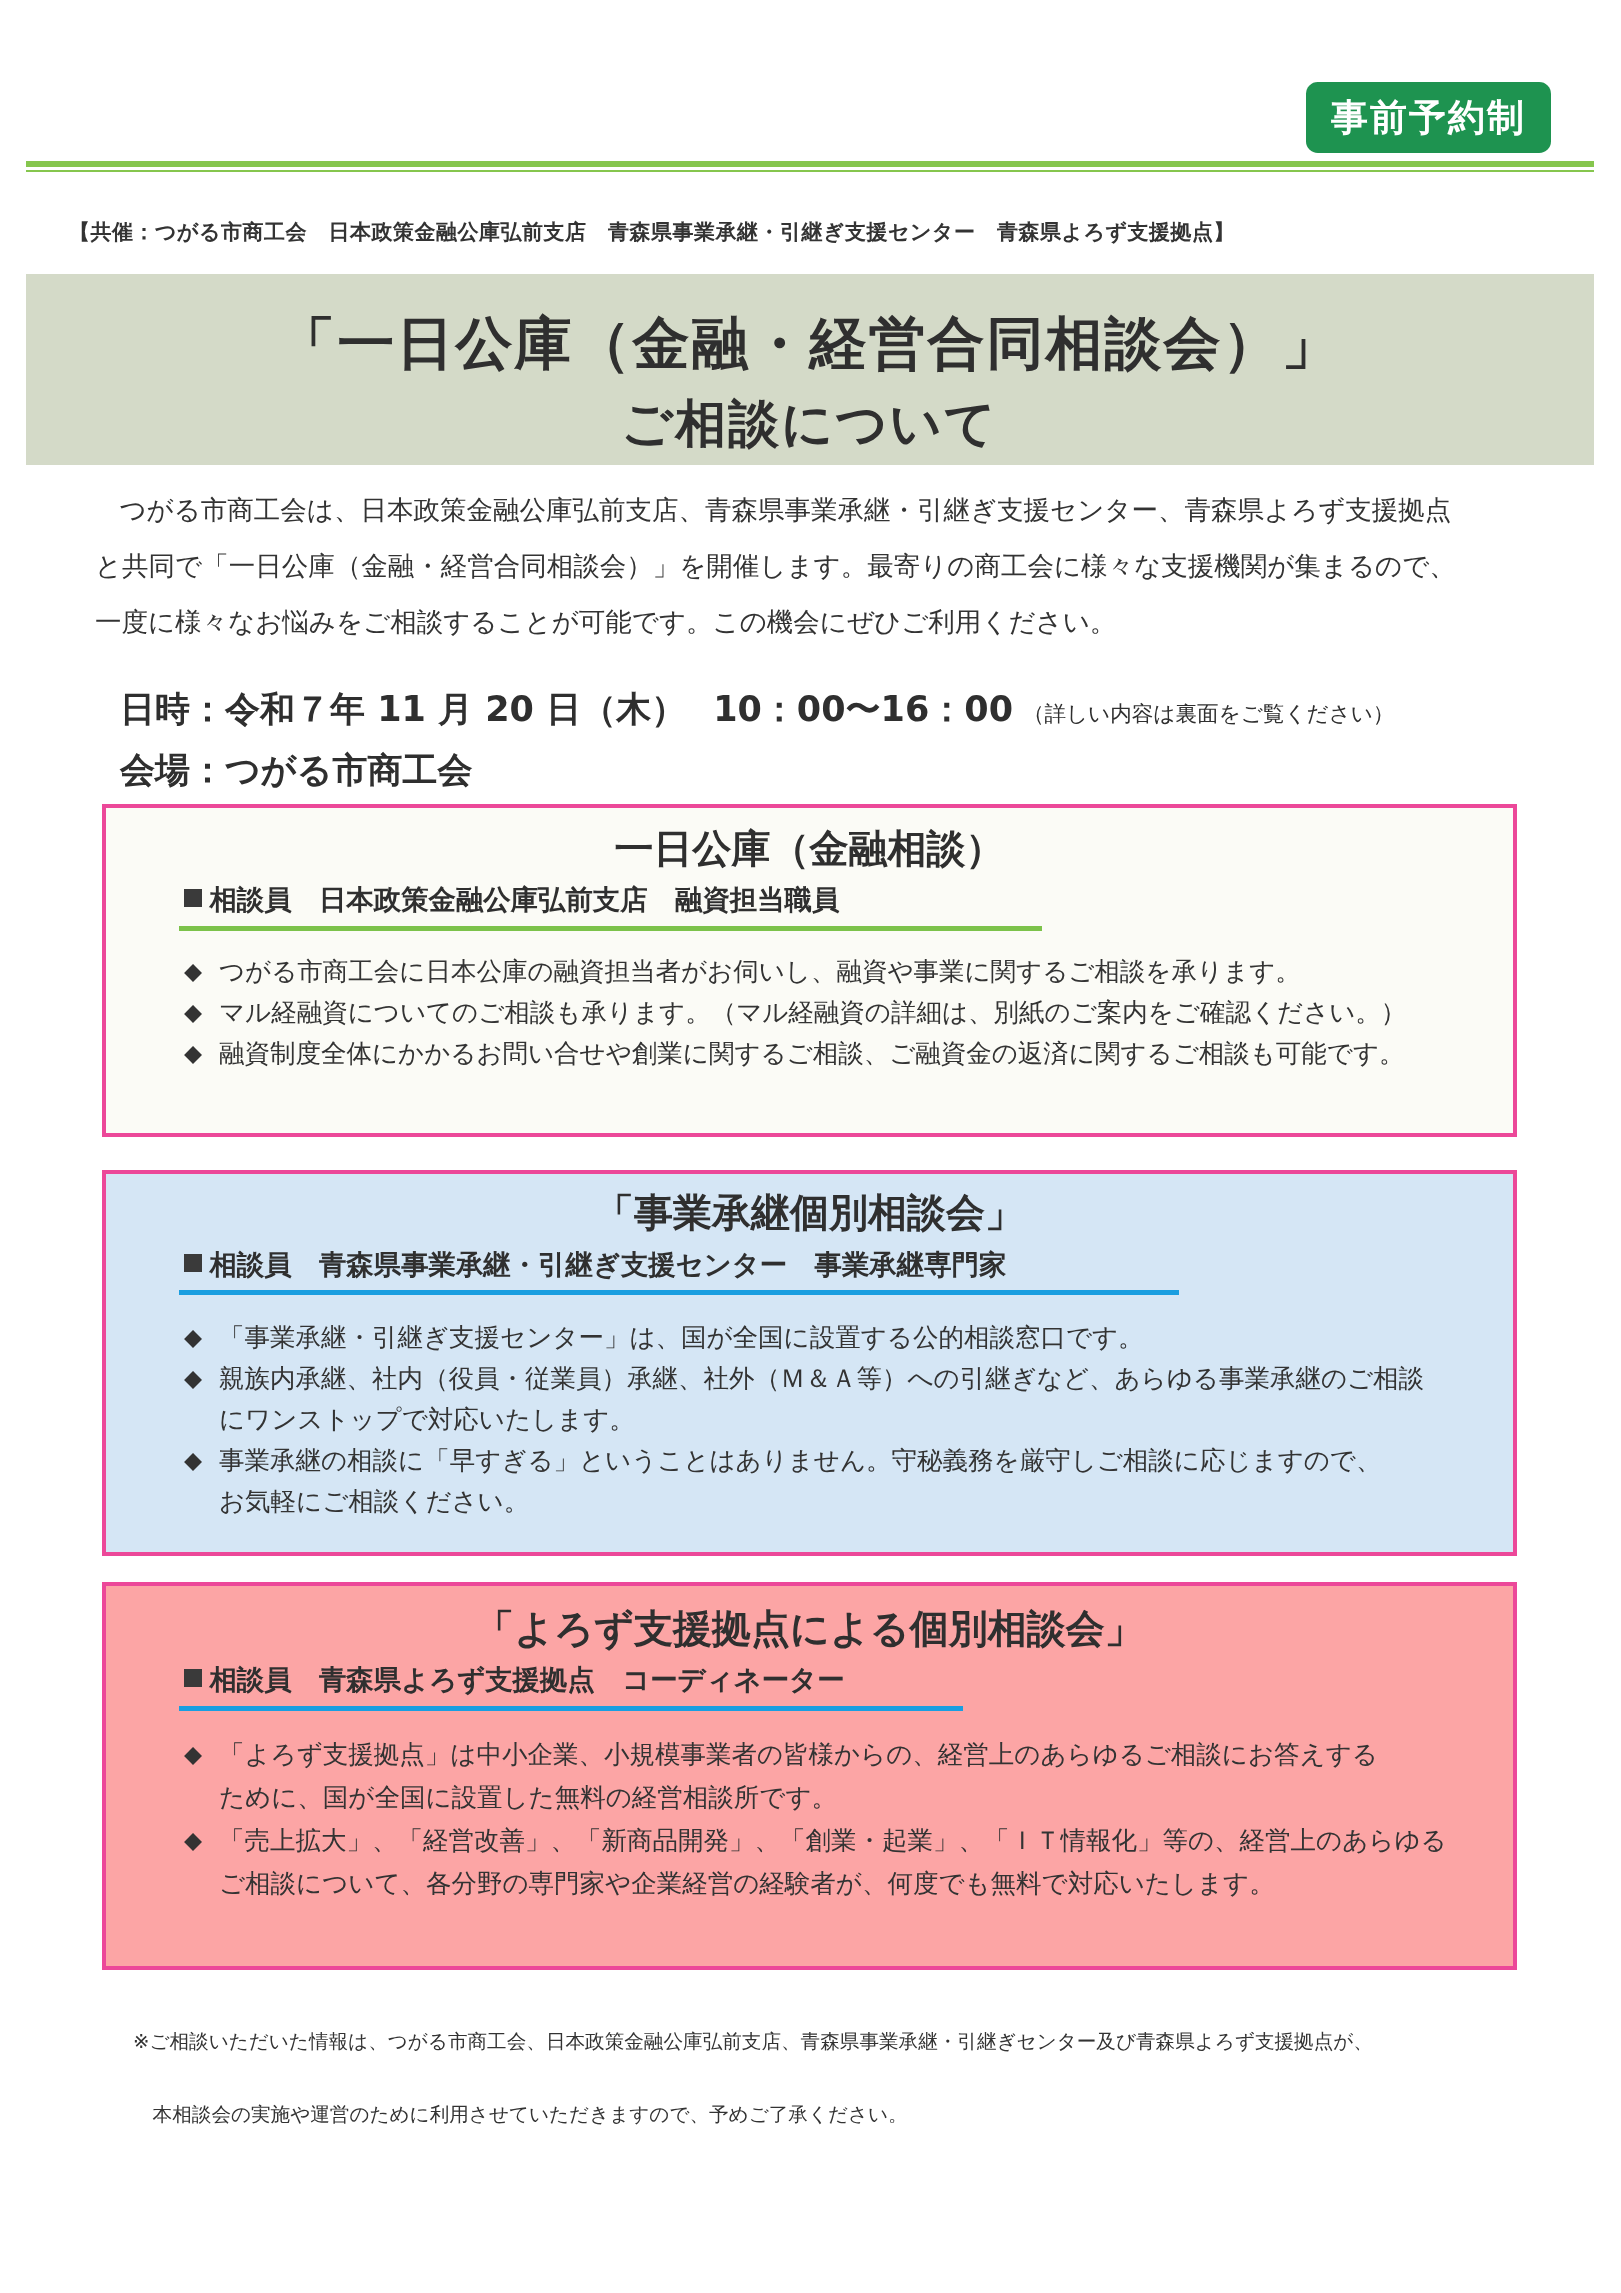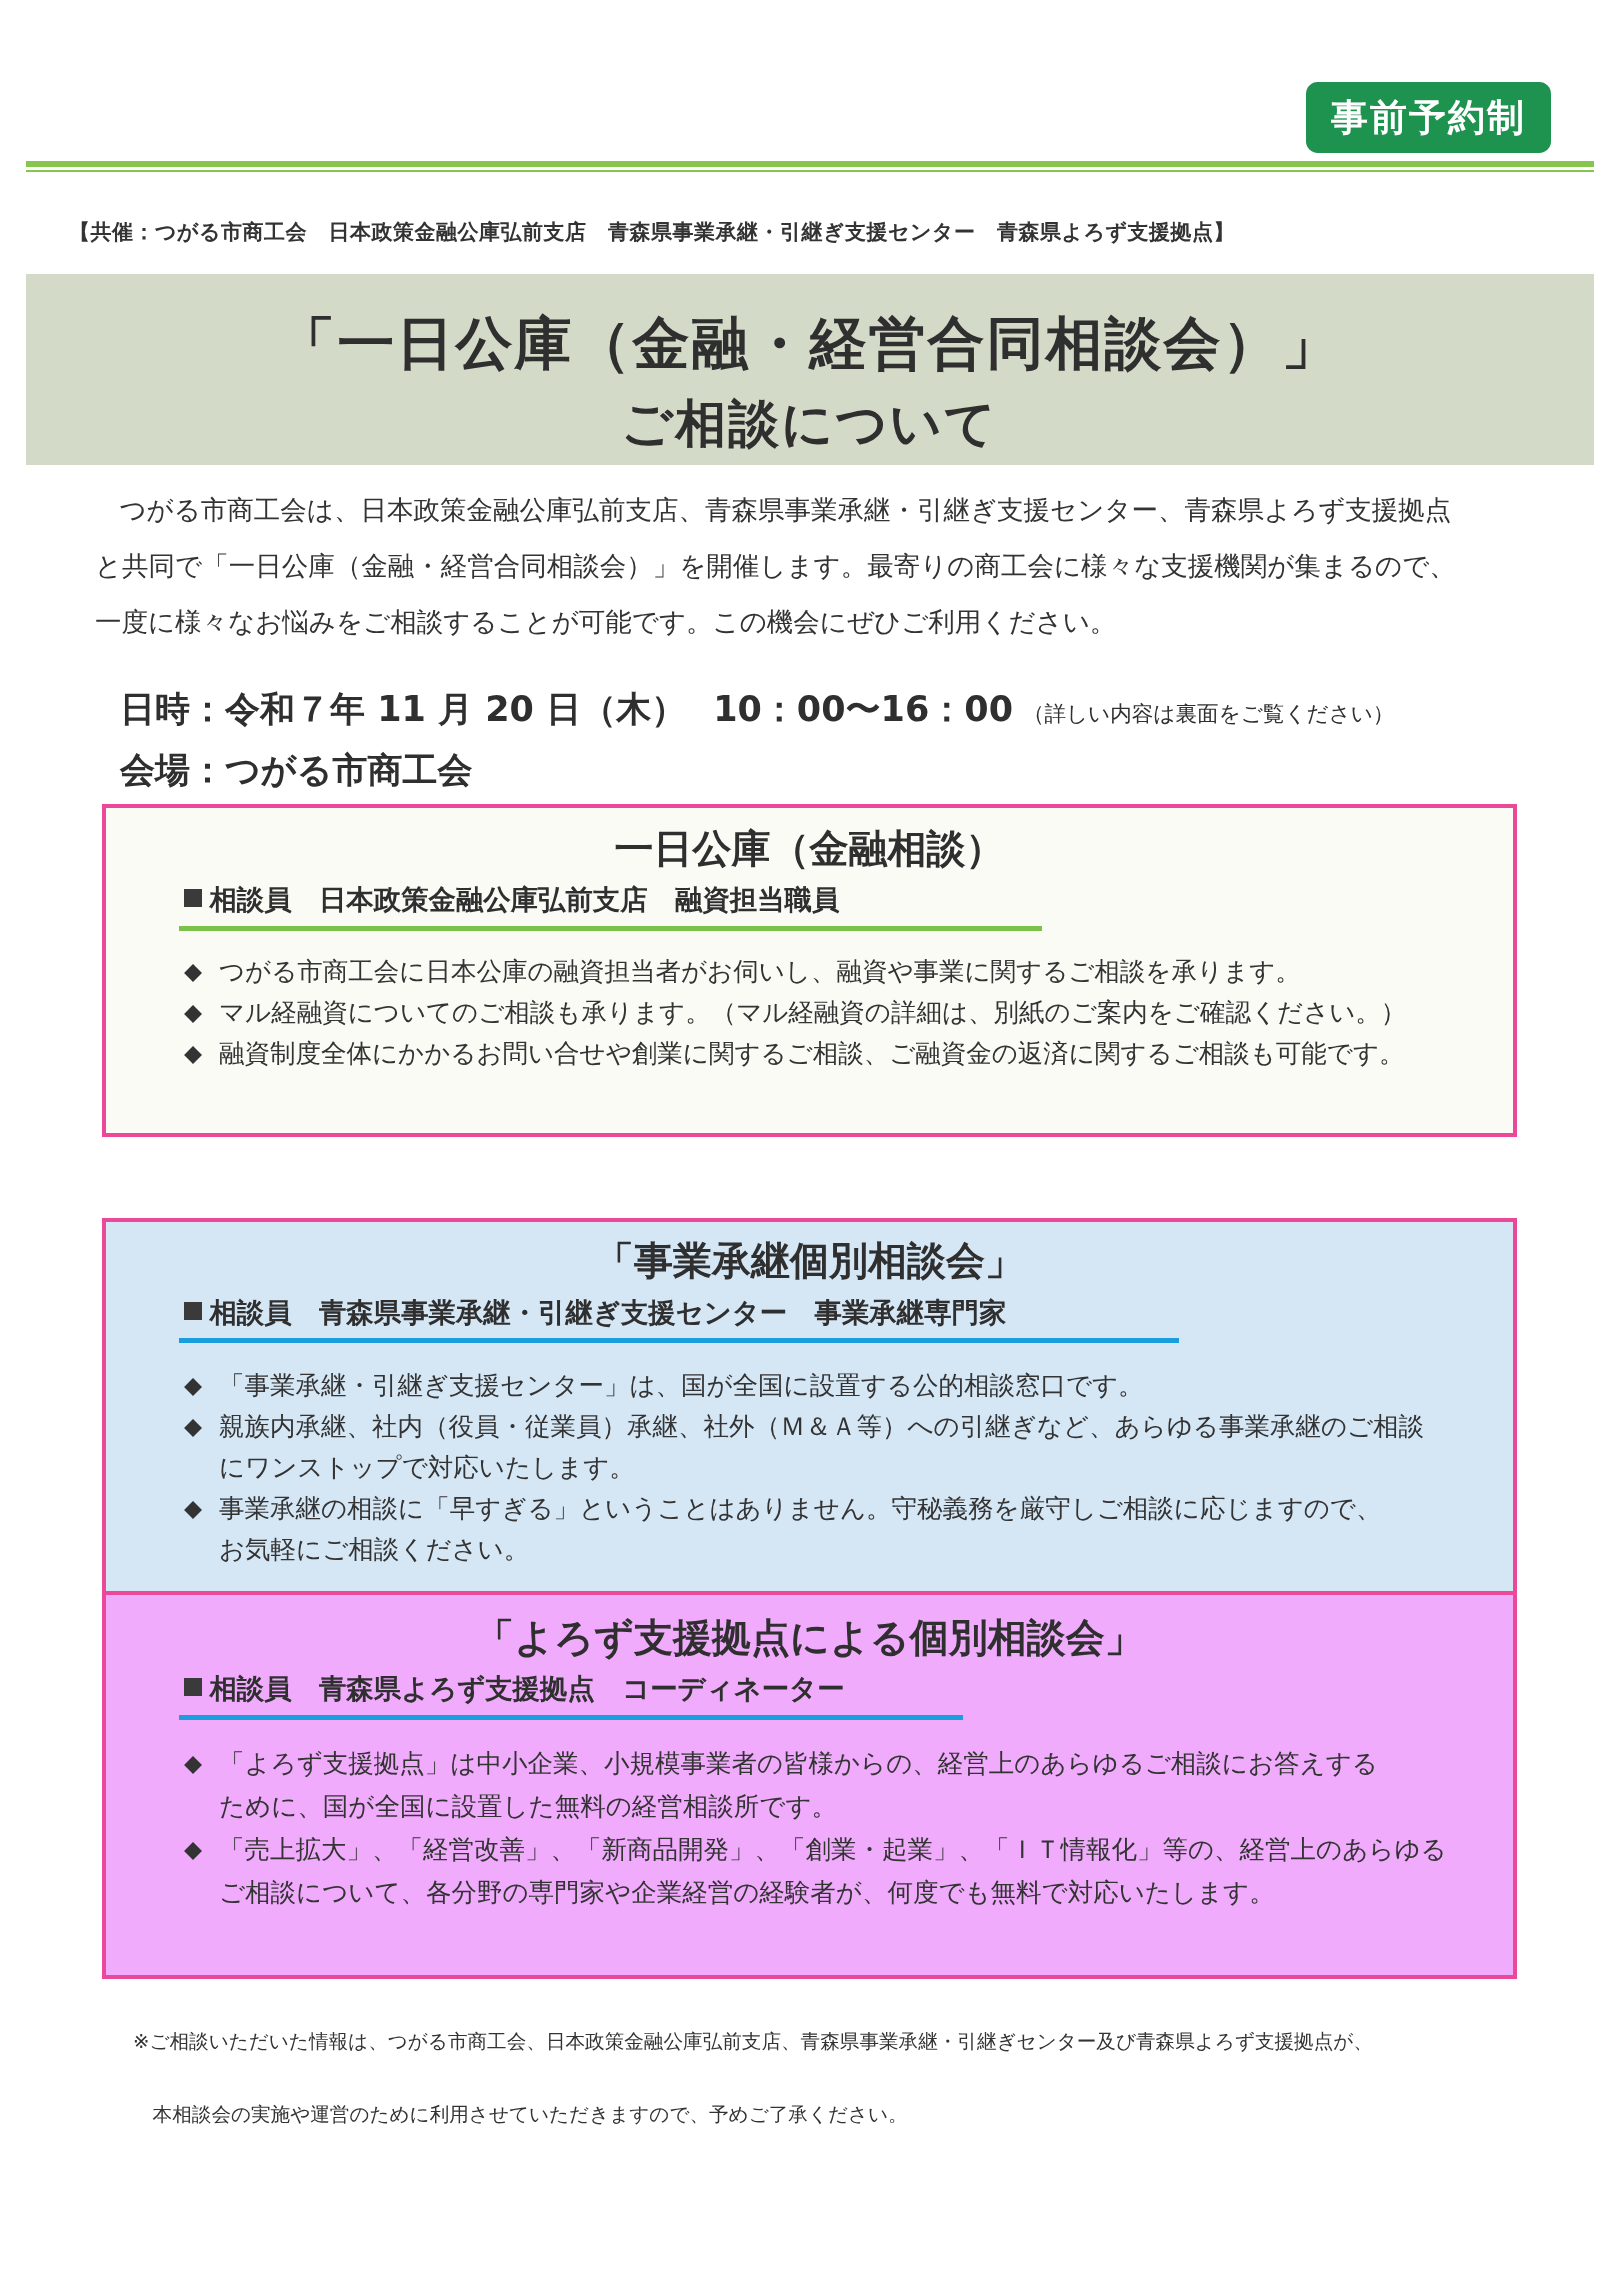--- a/index.html
+++ b/index.html
@@ -33,22 +33,22 @@
   }
   .intro { left: 83px; top: 476px; width: 1470px; font-size: 26.5px; line-height: 44px; color: #333; }
   .intro p { margin: 12px; white-space: nowrap; }
   .intro p.first { text-indent: 24.5px; }
   .datetime { left: 120px; top: 686px; font-size: 35px; font-weight: bold; color: #2f2f2f; white-space: nowrap; }
   .datetime .time { margin-left: 27px; }
   .datetime .note { font-size: 21.6px; font-weight: normal; margin-left: 9.8px; }
   .venue { left: 120px; top: 747px; font-size: 35px; font-weight: bold; color: #2f2f2f; white-space: nowrap; }
   .box { position: absolute; left: 102px; width: 1415px; border: 4px solid #ec4899; box-sizing: border-box; }
   .box1 { top: 804px; height: 333px; background: #fbfbf6; }
-  .box2 { top: 1218px; height: 386px; background: #d5e6f5; }
-  .box3 { top: 1582px; height: 388px; background: #f0abfc; margin-top: 9px; }
+  .box2 { top: 1170px; height: 386px; background: #d5e6f5; }
+  .box3 { top: 1582px; height: 388px; background: #fca5a5; }
   .box-title { position: absolute; left: 0; width: 100%; text-align: center; font-size: 39px; font-weight: bold; color: #2f2f2f; }
   .staff { position: absolute; left: 78px; font-size: 27.4px; font-weight: bold; color: #2f2f2f; white-space: nowrap; padding-bottom: 5.9px; }
   .staff .sq { display: inline-block; width: 17.6px; height: 17.6px; background: #3a3a3a; margin-right: 7.8px; vertical-align: 2px; }
   .staff .gap { display: inline-block; width: 27.4px; }
   .uline { position: absolute; left: 73px; height: 4.9px; }
   .green { background: #7cc24a; }
   .blue { background: #1a9ee0; }
   .bullets { position: absolute; left: 78px; right: 29px; font-size: 25.5px; color: #333; }
   .bullets .b { position: relative; padding-left: 35px; white-space: nowrap; }
   .bullets .b .dia { position: absolute; left: 0; top: 0; font-size: 23.5px; }

